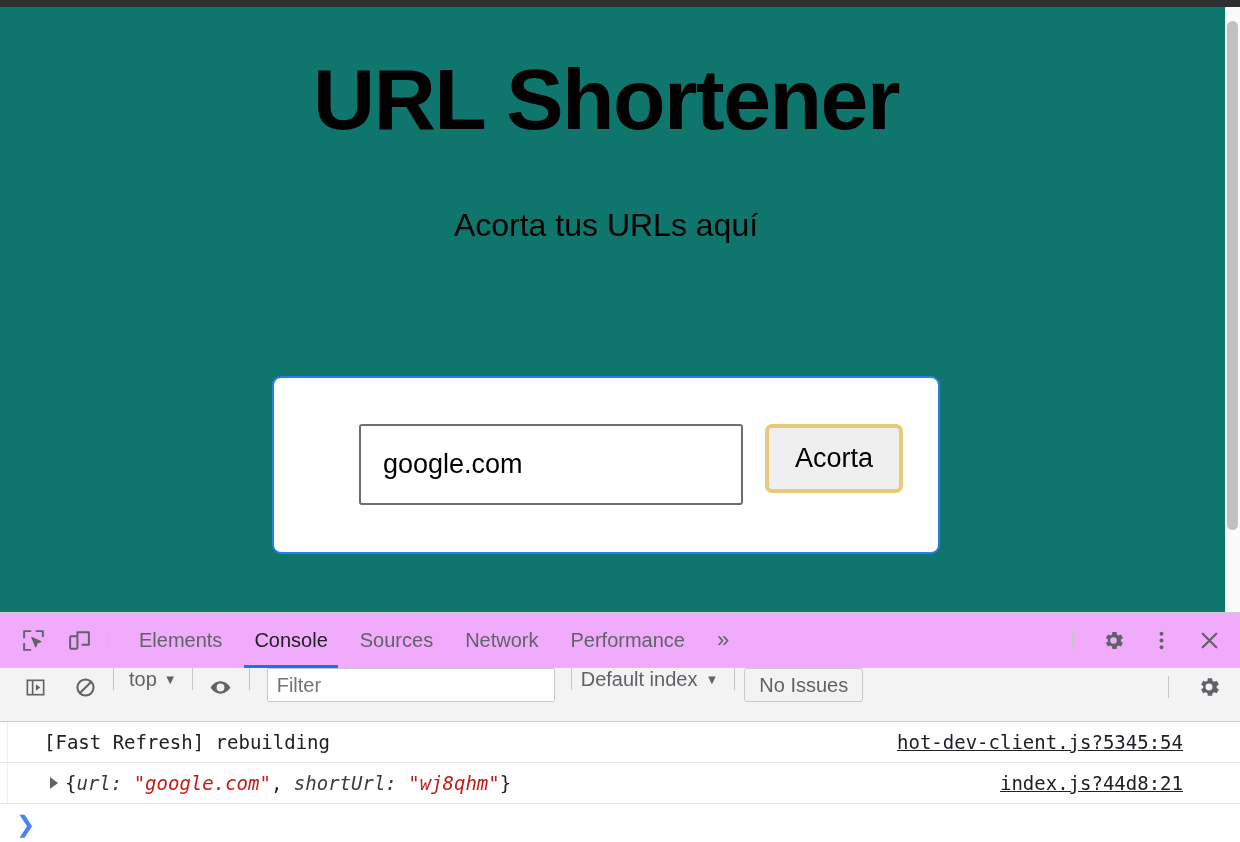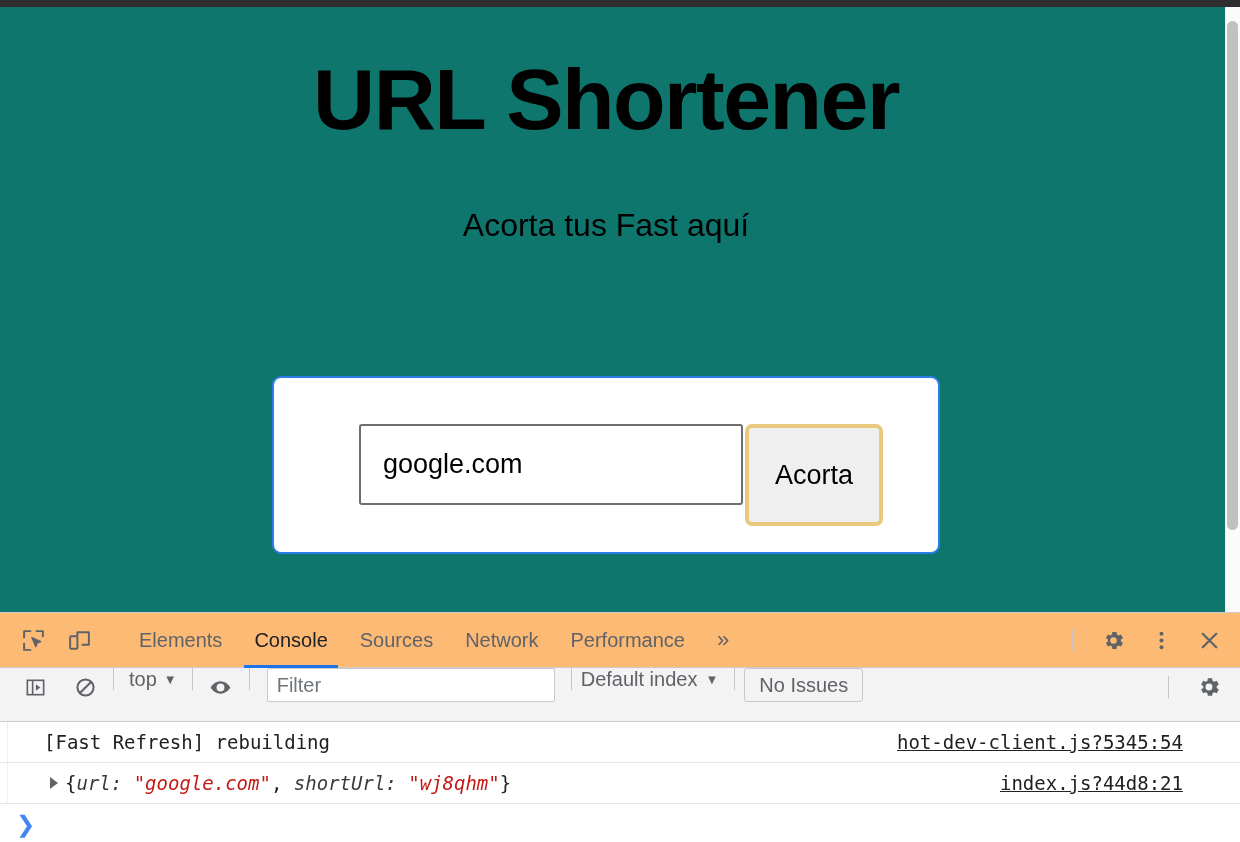--- a/index.html
+++ b/index.html
@@ -110,23 +110,23 @@
     border-radius: 3px;
     background: #ffffff;
     font-family: "Liberation Sans", sans-serif;
     font-size: 27px;
     color: #000000;
     padding: 0 22px;
     outline: none;
     margin-left: 46px;
   }
   .acorta-btn {
-    margin-left: 2px;
+    margin-left: 22px;
     width: 138px;
-    height: 102px;
+    height: 69px;
     border: 4px solid #e9c97d;
     border-radius: 7px;
     background: #efefef;
     font-family: "Liberation Sans", sans-serif;
     font-size: 27px;
     color: #000000;
     cursor: pointer;
   }
 
   
@@ -135,21 +135,21 @@
     top: 612px; left: 0;
     width: 1240px;
     height: 230px;
     background: #ffffff;
     border-top: 1px solid #cdcdcd;
   }
 
   .dt-tabbar {
     position: relative;
     height: 55px;
-    background: #fdba74;
+    background: #f0abfc;
     border-bottom: 1px solid #cdcdcd;
     display: flex;
     align-items: center;
   }
 
   .dt-icon-btn {
     width: 38px; height: 38px;
     display: flex; align-items: center; justify-content: center;
     cursor: pointer;
     flex: 0 0 auto;
@@ -346,21 +346,21 @@
 <body>
 
 <div id="app">
 
   <div class="top-chrome"></div>
 
   <div class="viewport">
     <div class="page-inner">
 
       <h1 class="hero-title">URL Shortener</h1>
-      <p class="hero-sub">Acorta tus Fast aquí</p>
+      <p class="hero-sub">Acorta tus URLs aquí</p>
 
       <div class="form-box">
         <div class="form-row">
           <input class="url-input" type="text" value="google.com" style="">
           <button class="acorta-btn">Acorta</button>
         </div>
       </div>
 
     </div>
 

